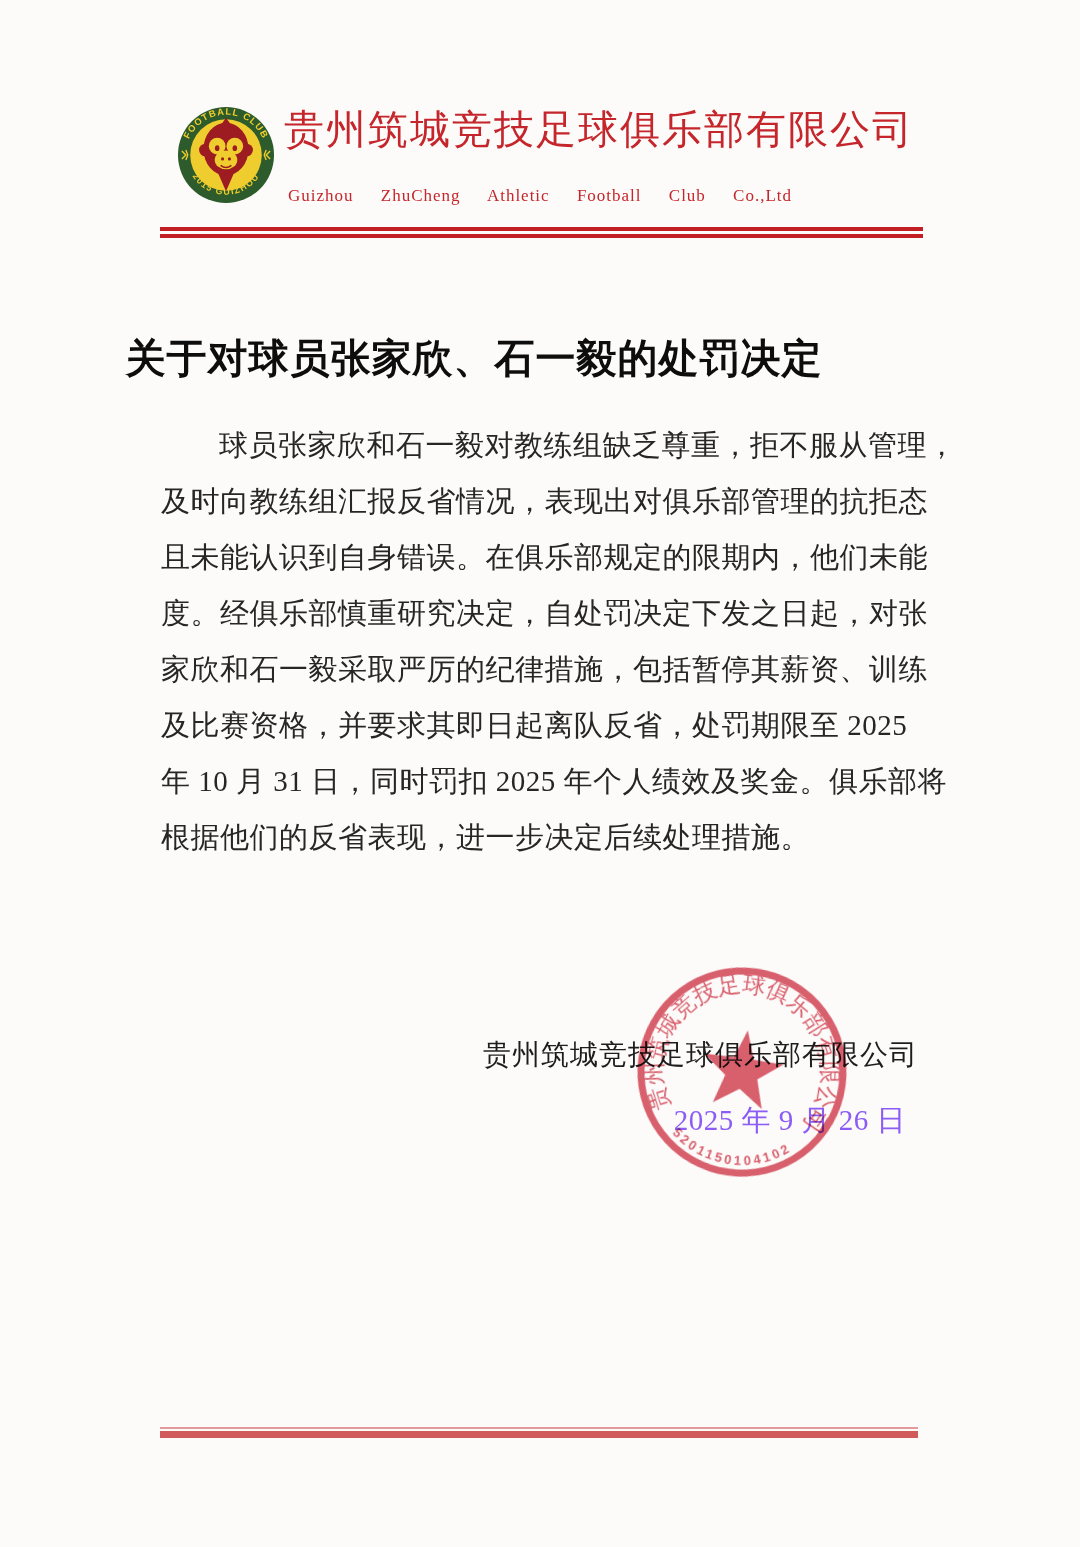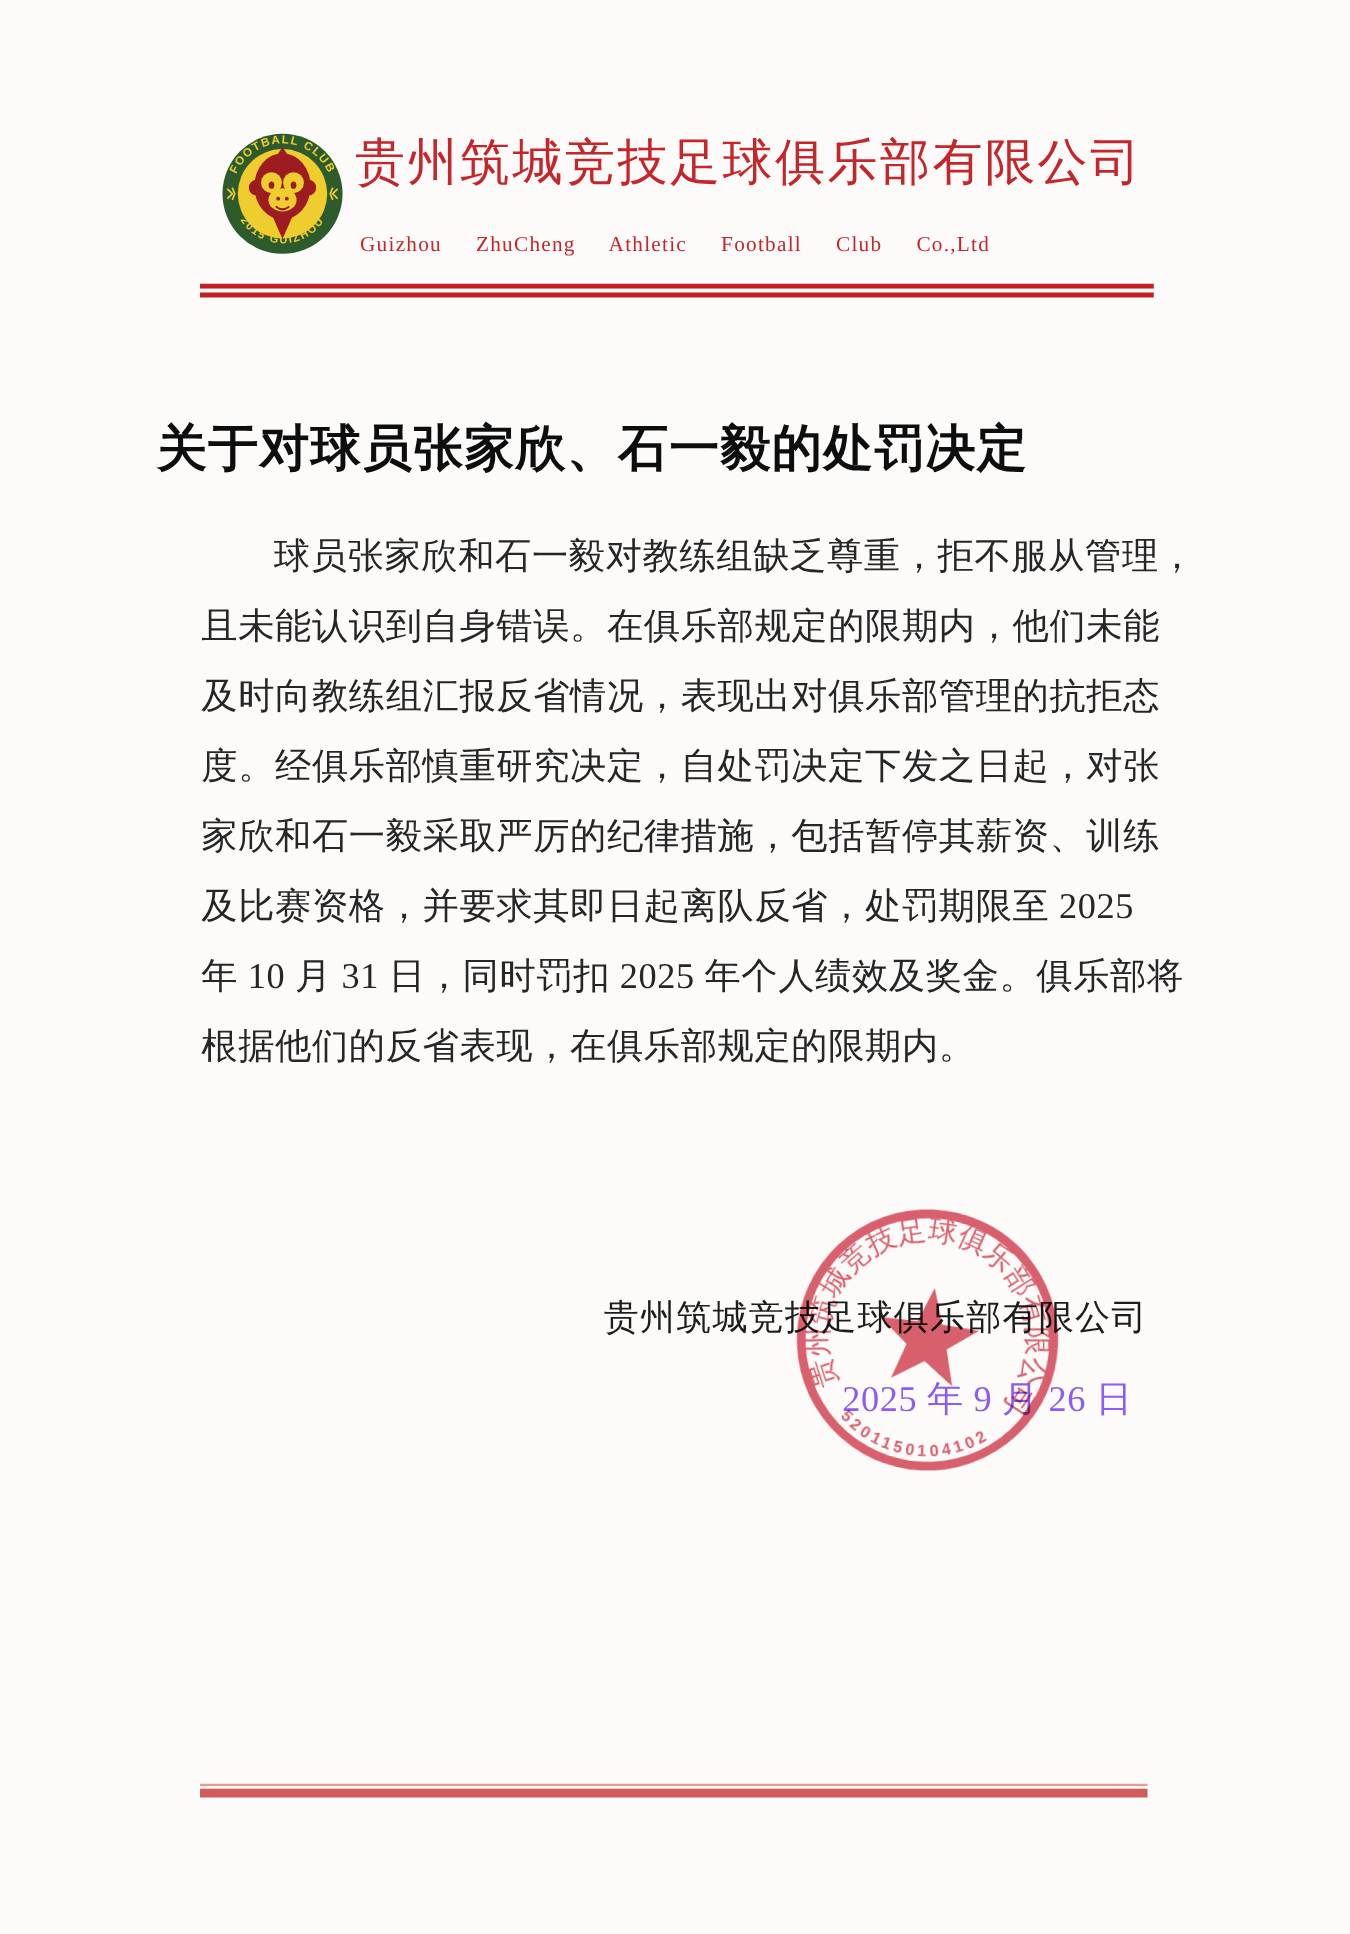--- a/index.html
+++ b/index.html
@@ -87,27 +87,27 @@
       <div class="r1"></div>
         <div class="r2"></div>
         <div class="r3"></div>
     </div>
   </header>
 
   <h1 class="doc-title">关于对球员张家欣、石一毅的处罚决定</h1>
 
   <main class="body-block">
       <div class="body-line">球员张家欣和石一毅对教练组缺乏尊重，拒不服从管理，</div>
+      <div class="body-line">及时向教练组汇报反省情况，表现出对俱乐部管理的抗拒态</div>
       <div class="body-line">且未能认识到自身错误。在俱乐部规定的限期内，他们未能</div>
-      <div class="body-line">及时向教练组汇报反省情况，表现出对俱乐部管理的抗拒态</div>
       <div class="body-line">度。经俱乐部慎重研究决定，自处罚决定下发之日起，对张</div>
       <div class="body-line">家欣和石一毅采取严厉的纪律措施，包括暂停其薪资、训练</div>
       <div class="body-line">及比赛资格，并要求其即日起离队反省，处罚期限至 2025</div>
       <div class="body-line">年 10 月 31 日，同时罚扣 2025 年个人绩效及奖金。俱乐部将</div>
-      <div class="body-line">根据他们的反省表现，在俱乐部规定的限期内。</div>
+      <div class="body-line">根据他们的反省表现，进一步决定后续处理措施。</div>
     </main>
 
   <div class="sig-name">贵州筑城竞技足球俱乐部有限公司</div>
   <div class="sig-date">2025 年 9 月 26 日</div>
 
   <svg class="seal" viewBox="0 0 240 240">
     <defs>
       <path id="sealTop" d="M 50.7 160 A 80 80 0 1 1 189.3 160"></path>
       <path id="sealBottom" d="M 27 120 A 93 93 0 0 0 213 120"></path>
     </defs>

